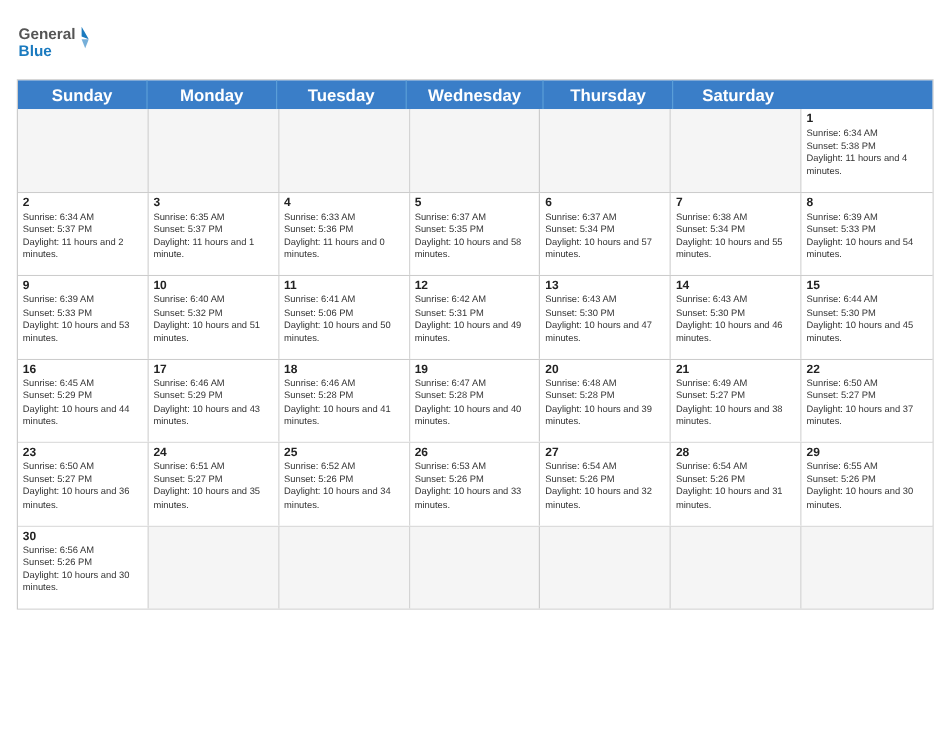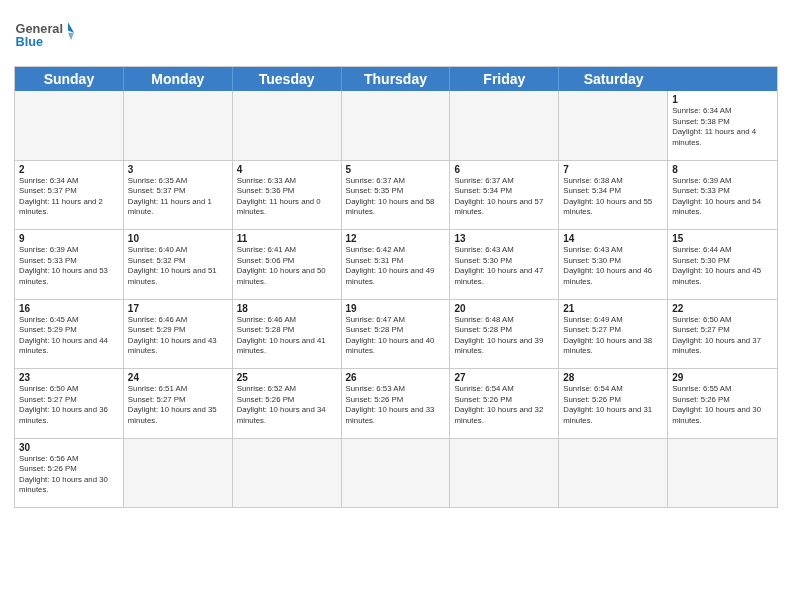--- a/index.html
+++ b/index.html
@@ -116,22 +116,22 @@
       <h1></h1>
       <h2></h2>
     </div>
   </div>
 
   <div class="calendar">
     <div class="cal-header">
       <div class="cal-header-cell">Sunday</div>
       <div class="cal-header-cell">Monday</div>
       <div class="cal-header-cell">Tuesday</div>
+      <div class="cal-header-cell">Wednesday</div>
       <div class="cal-header-cell">Thursday</div>
-      <div class="cal-header-cell">Friday</div>
       <div class="cal-header-cell">Saturday</div>
     </div>
     <div class="cal-body" id="cal-body">
     <div class="cal-row">
           <div class="cal-cell empty"></div>
           <div class="cal-cell empty"></div>
           <div class="cal-cell empty"></div>
           <div class="cal-cell empty"></div>
           <div class="cal-cell empty"></div>
           <div class="cal-cell empty"></div>

